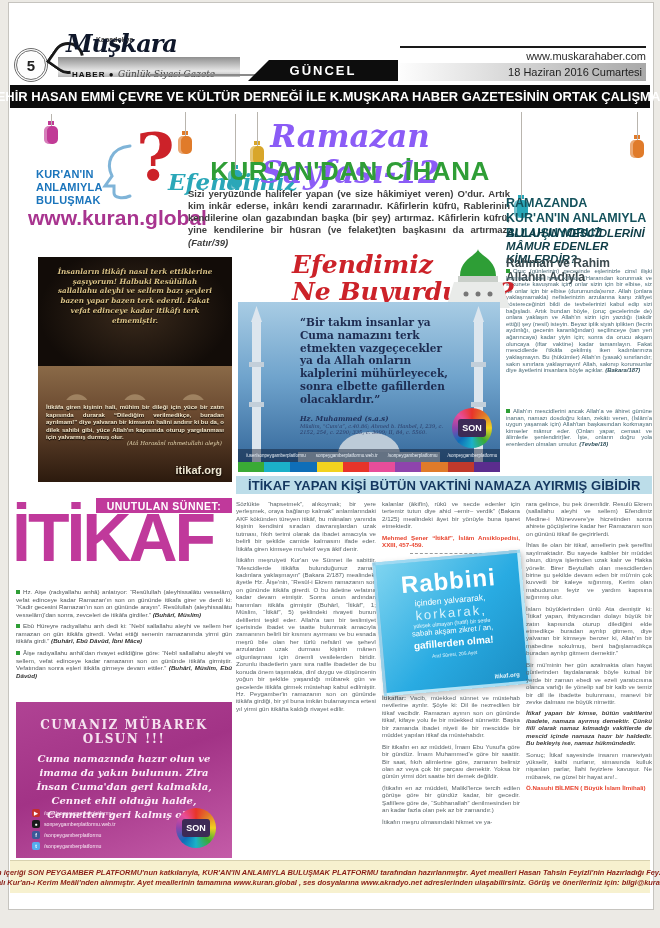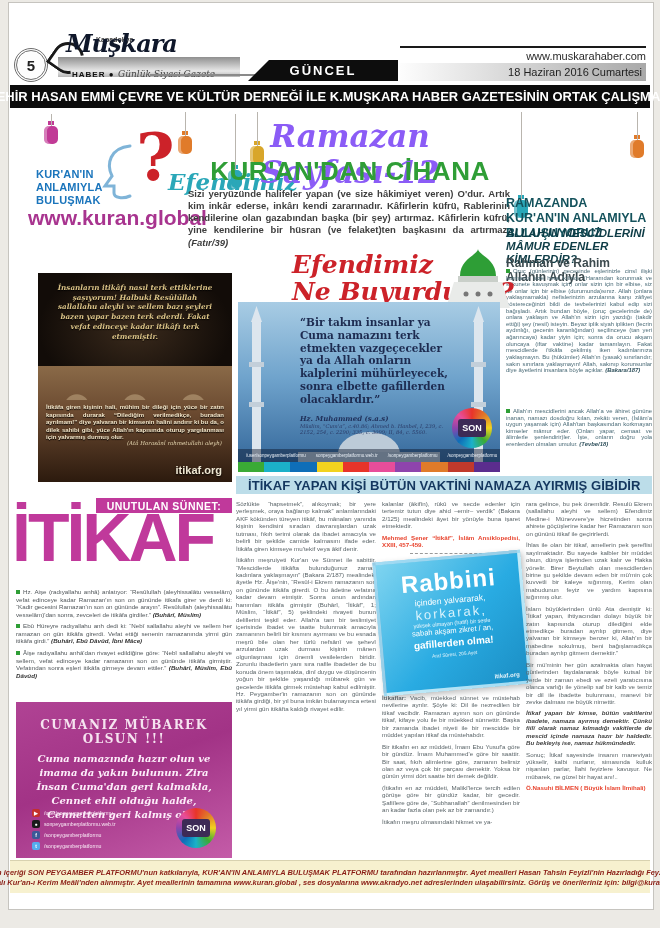--- a/index.html
+++ b/index.html
@@ -39,21 +39,21 @@
   .rz-verse{left:188px;top:188px;width:322px;font-size:9.5px;font-weight:600;color:#3e3e3e;line-height:1.28;}
   .rz-verse b{font-style:italic;}
   
   .sb-t1{left:506px;top:196px;width:146px;font-weight:800;font-size:12.5px;line-height:1.18;color:#14525c;}
   .sb-t2{left:506px;top:227px;width:146px;font:italic 800 11.5px "Liberation Sans",sans-serif;color:#0e3c46;line-height:1.15;}
   .sb-bis{left:506px;top:256px;width:146px;font-weight:bold;font-size:12px;color:#3c4a4e;}
   .sb-p{width:146px;font-size:5.9px;line-height:1.12;color:#4a6b77;}
   .sb-p .ref{font-weight:800;font-style:italic;color:#32535e;}
   .gsq{display:inline-block;width:4px;height:4px;background:#2f9e36;margin-right:3px;}
   
-  .img1{left:38px;top:273px;width:194px;height:124px;background:radial-gradient(ellipse at 50% 45%,#3a2a1c 0%,#120c08 70%);}
+  .img1{left:38px;top:257px;width:194px;height:124px;background:radial-gradient(ellipse at 50% 45%,#3a2a1c 0%,#120c08 70%);}
   .img1 .cap{position:absolute;left:14px;top:10px;width:166px;text-align:center;font:italic 700 7.2px "DejaVu Serif",serif;color:#dcc488;line-height:1.35;text-shadow:0 1px 1px #000;}
   .img1 .src{position:absolute;right:14px;bottom:8px;font:italic 700 6px "DejaVu Serif",serif;color:#cdb678;}
   .img2{left:38px;top:366px;width:194px;height:116px;background:linear-gradient(180deg,#8a6a48 0%,#6b4a30 40%,#2c1a0e 100%);}
   .img2 .arch{position:absolute;left:0;top:0;width:100%;height:34px;background:
       radial-gradient(circle at 20% 120%, #c9b08a 12px, transparent 13px),
       radial-gradient(circle at 50% 120%, #c9b08a 12px, transparent 13px),
       radial-gradient(circle at 80% 120%, #c9b08a 12px, transparent 13px);opacity:.5;}
   .img2 .cap{position:absolute;left:8px;top:38px;width:178px;font-weight:bold;font-size:6px;line-height:1.25;color:#f3e6c9;text-align:justify;text-shadow:0 1px 1px #000;}
   .img2 .src{position:absolute;right:10px;top:74px;font:italic 5.5px "DejaVu Serif",serif;color:#e3d4ae;}
   .img2 .wm{position:absolute;right:10px;bottom:6px;font-weight:800;font-size:11px;color:#efe7d2;text-shadow:0 1px 2px #000;}

